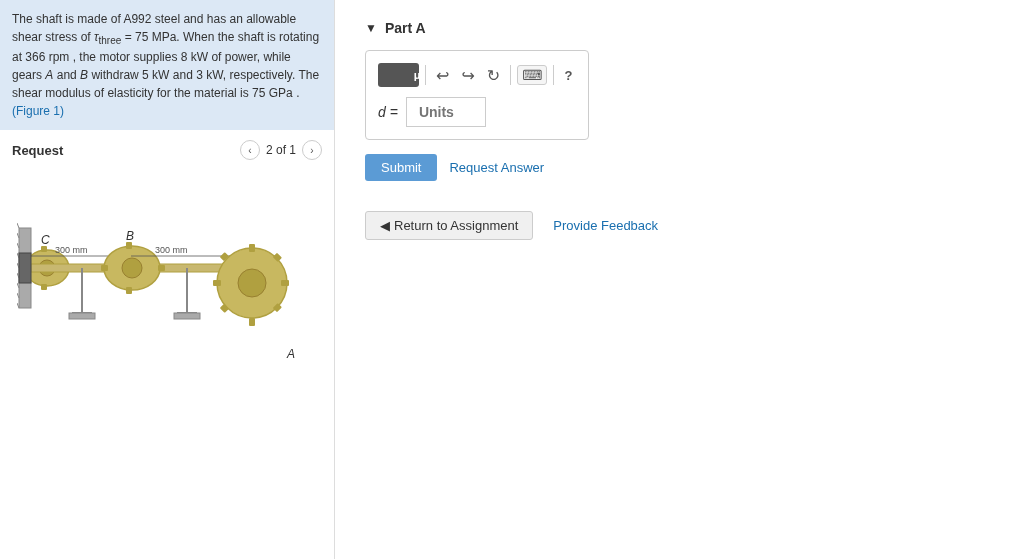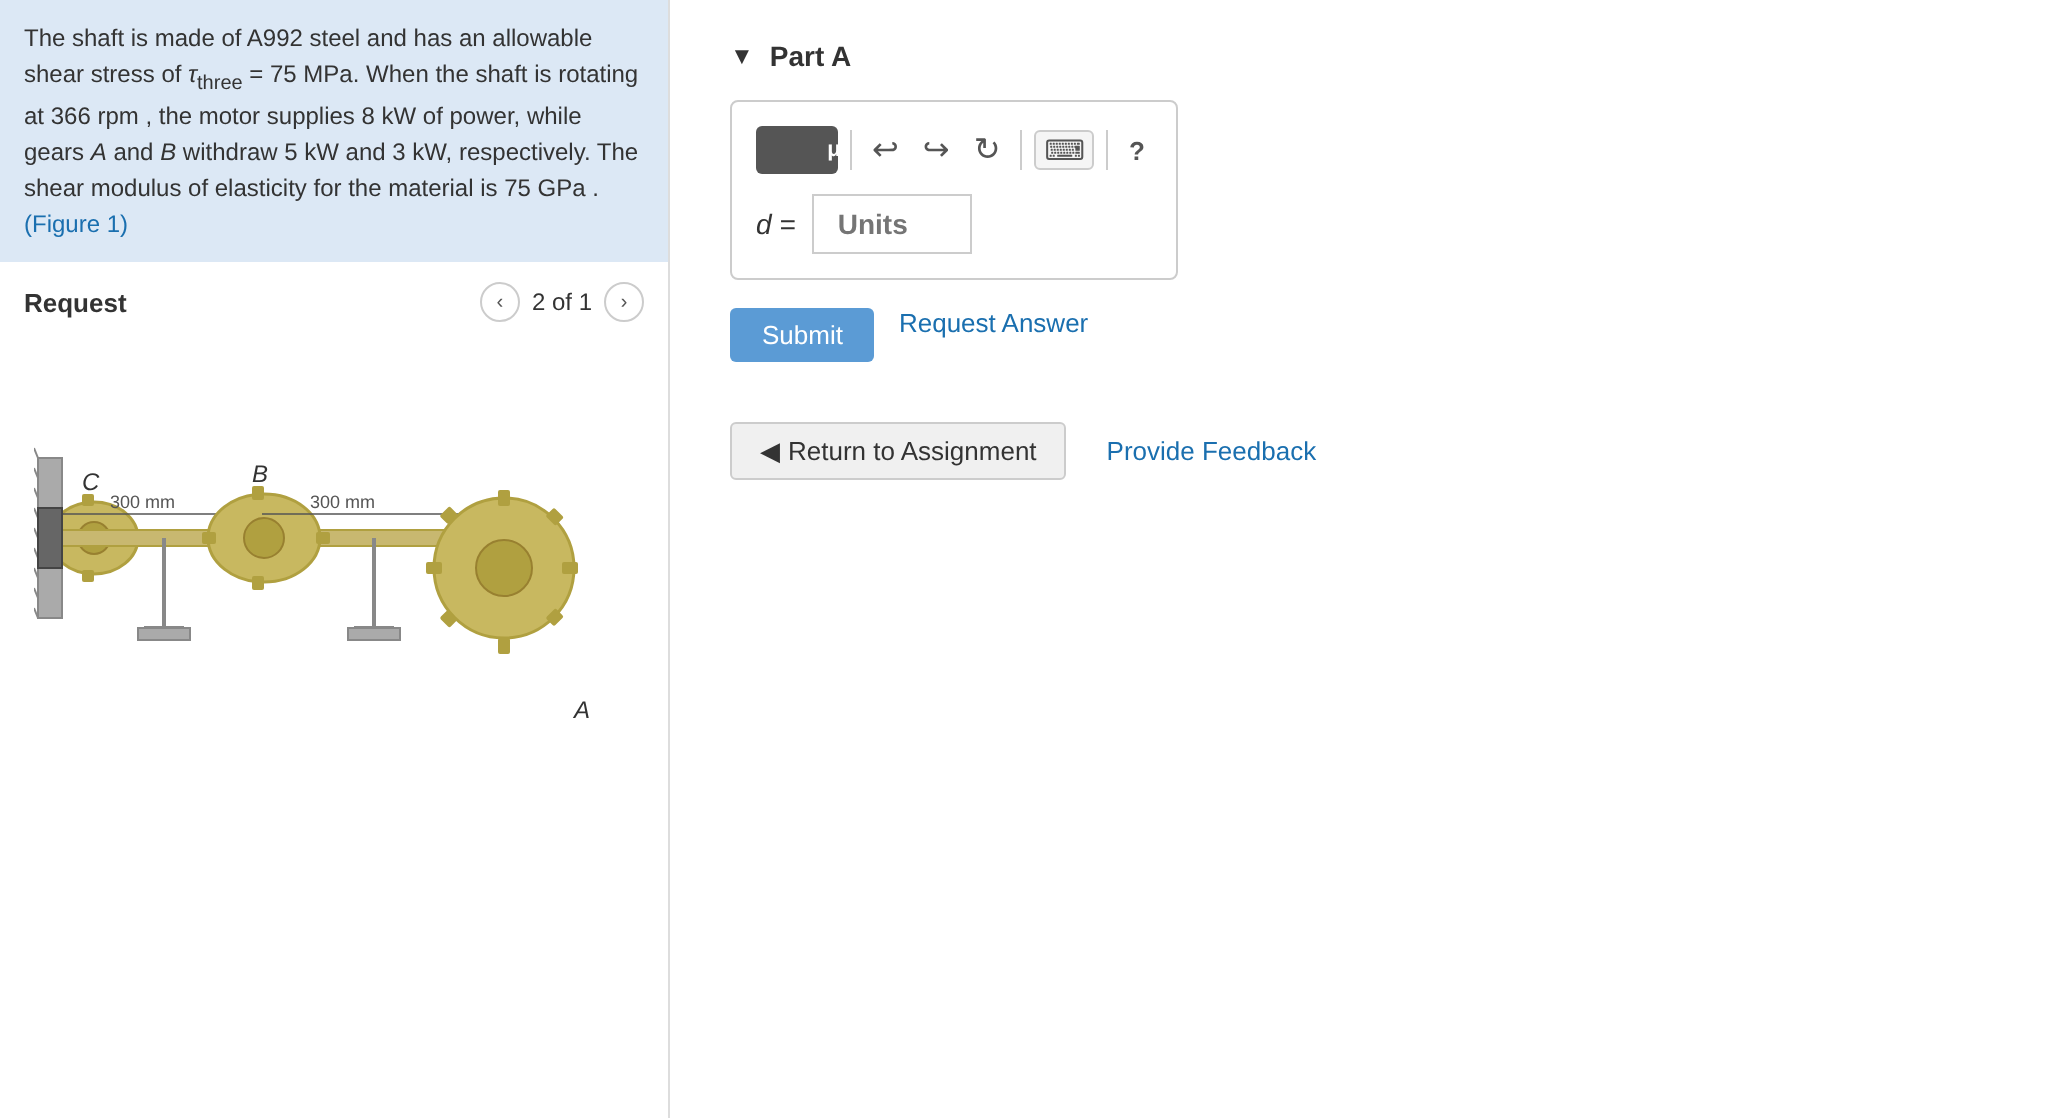--- a/index.html
+++ b/index.html
@@ -207,20 +207,21 @@
       padding: 6px 12px;
       font-size: 14px;
       width: 80px;
       outline: none;
       color: #777;
       font-weight: bold;
     }
 
     .action-row {
       display: flex;
+      align-items: center;
       gap: 12px;
       margin-bottom: 30px;
     }
 
     .submit-btn {
       background: #5b9bd5;
       color: #fff;
       border: none;
       border-radius: 3px;
       padding: 6px 16px;

